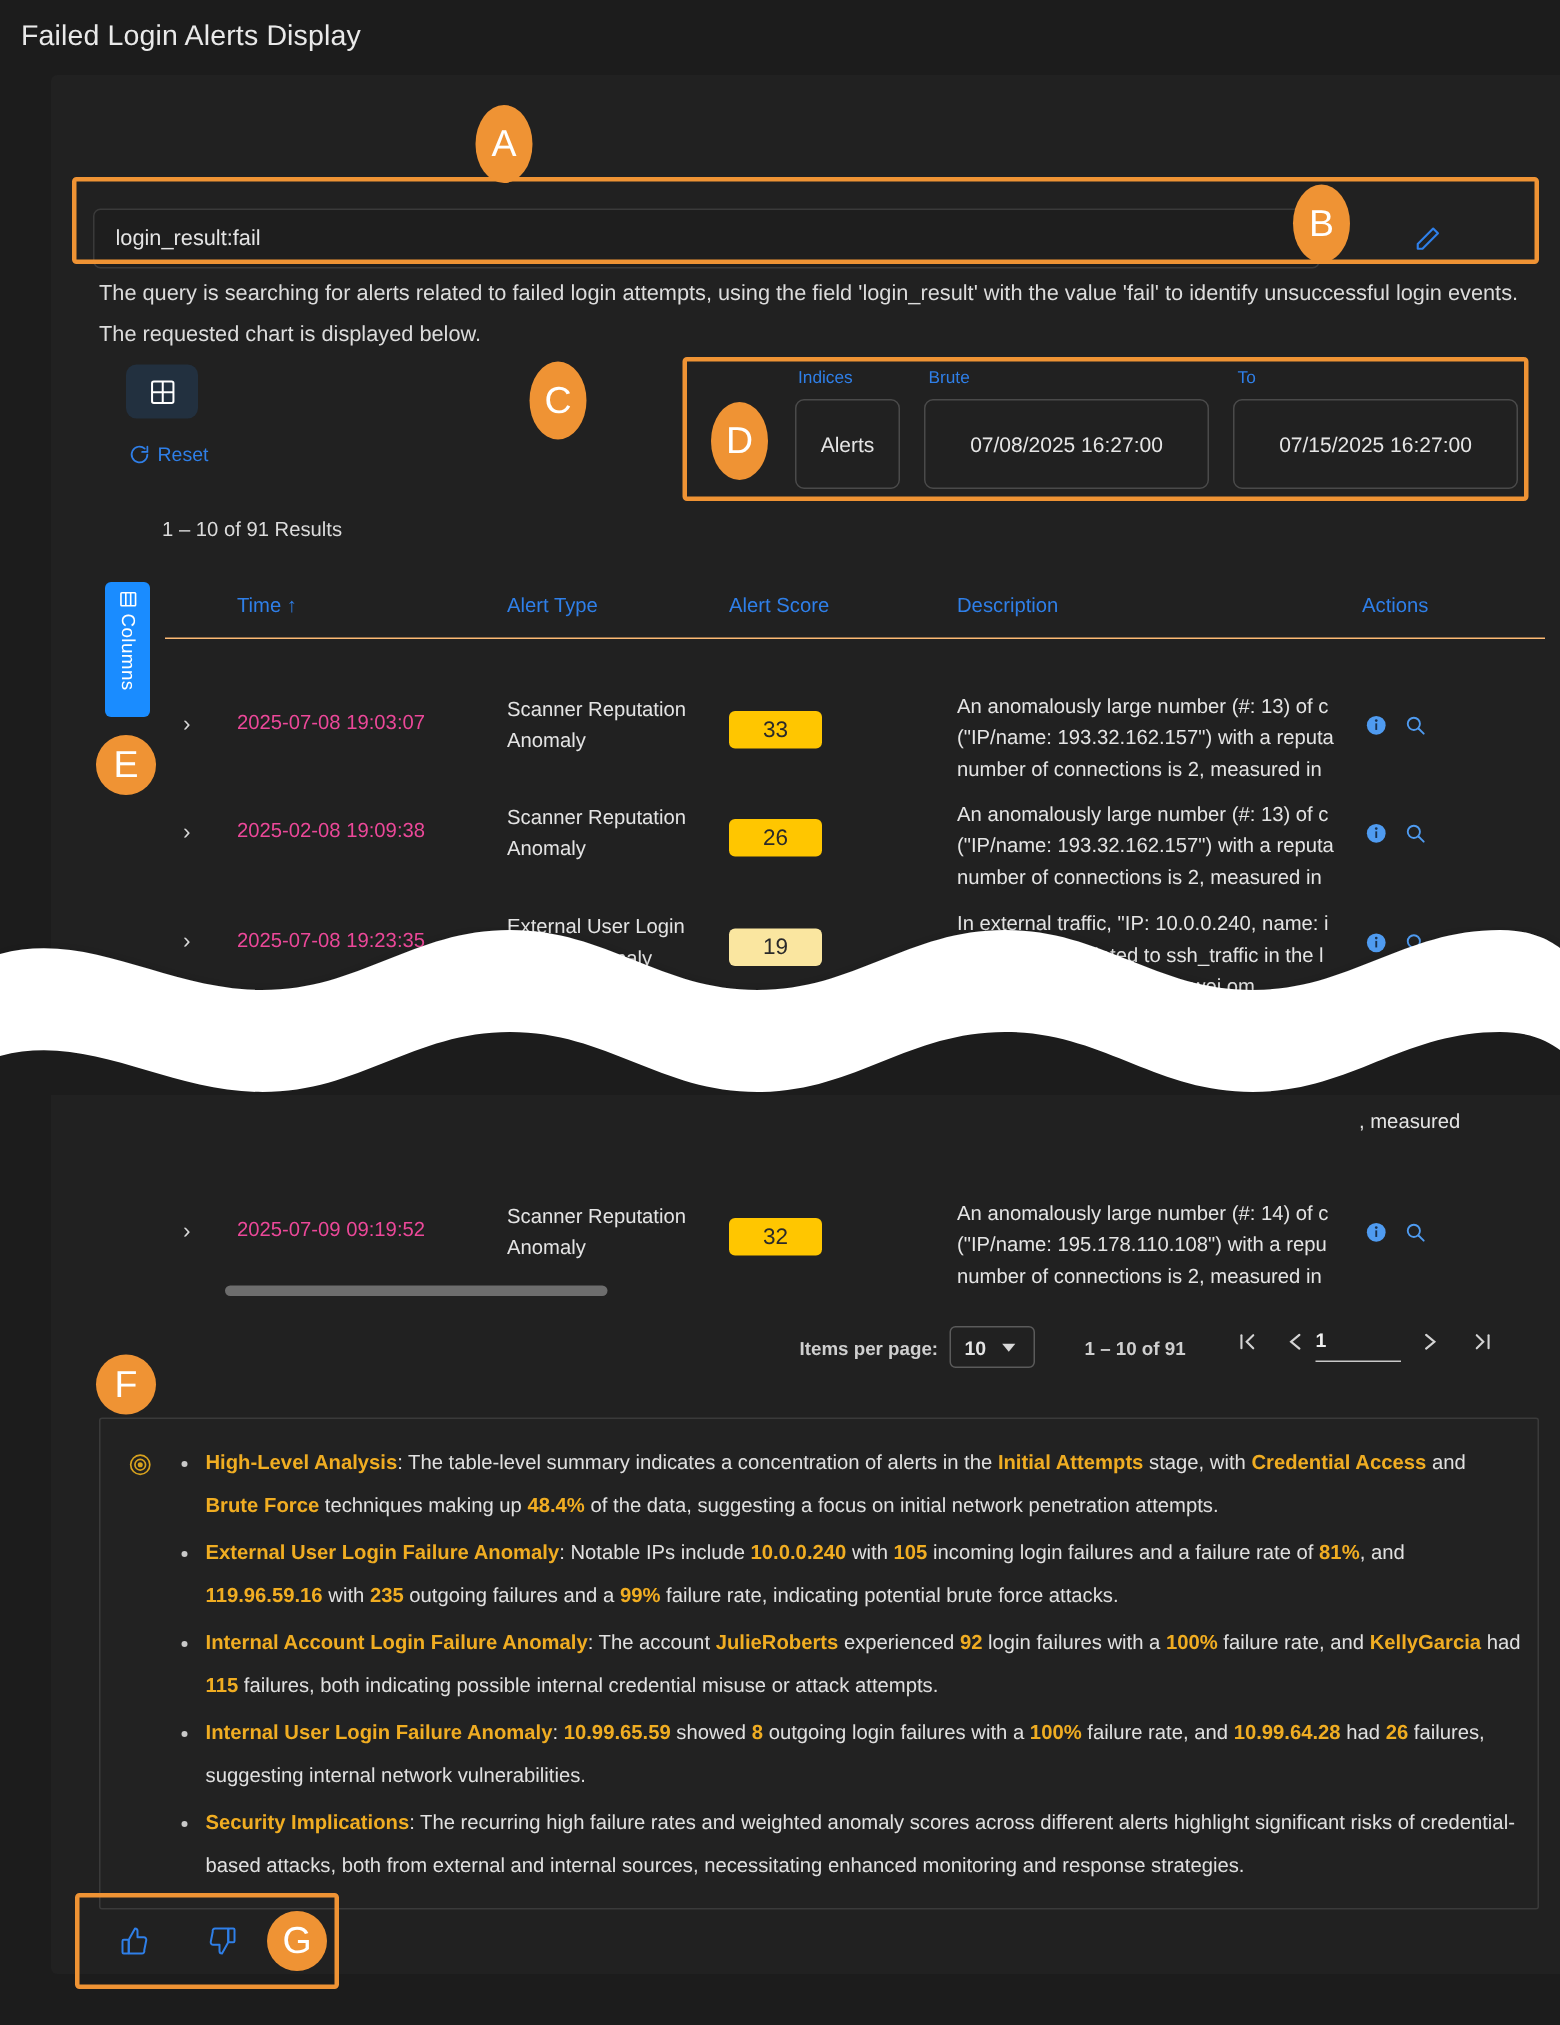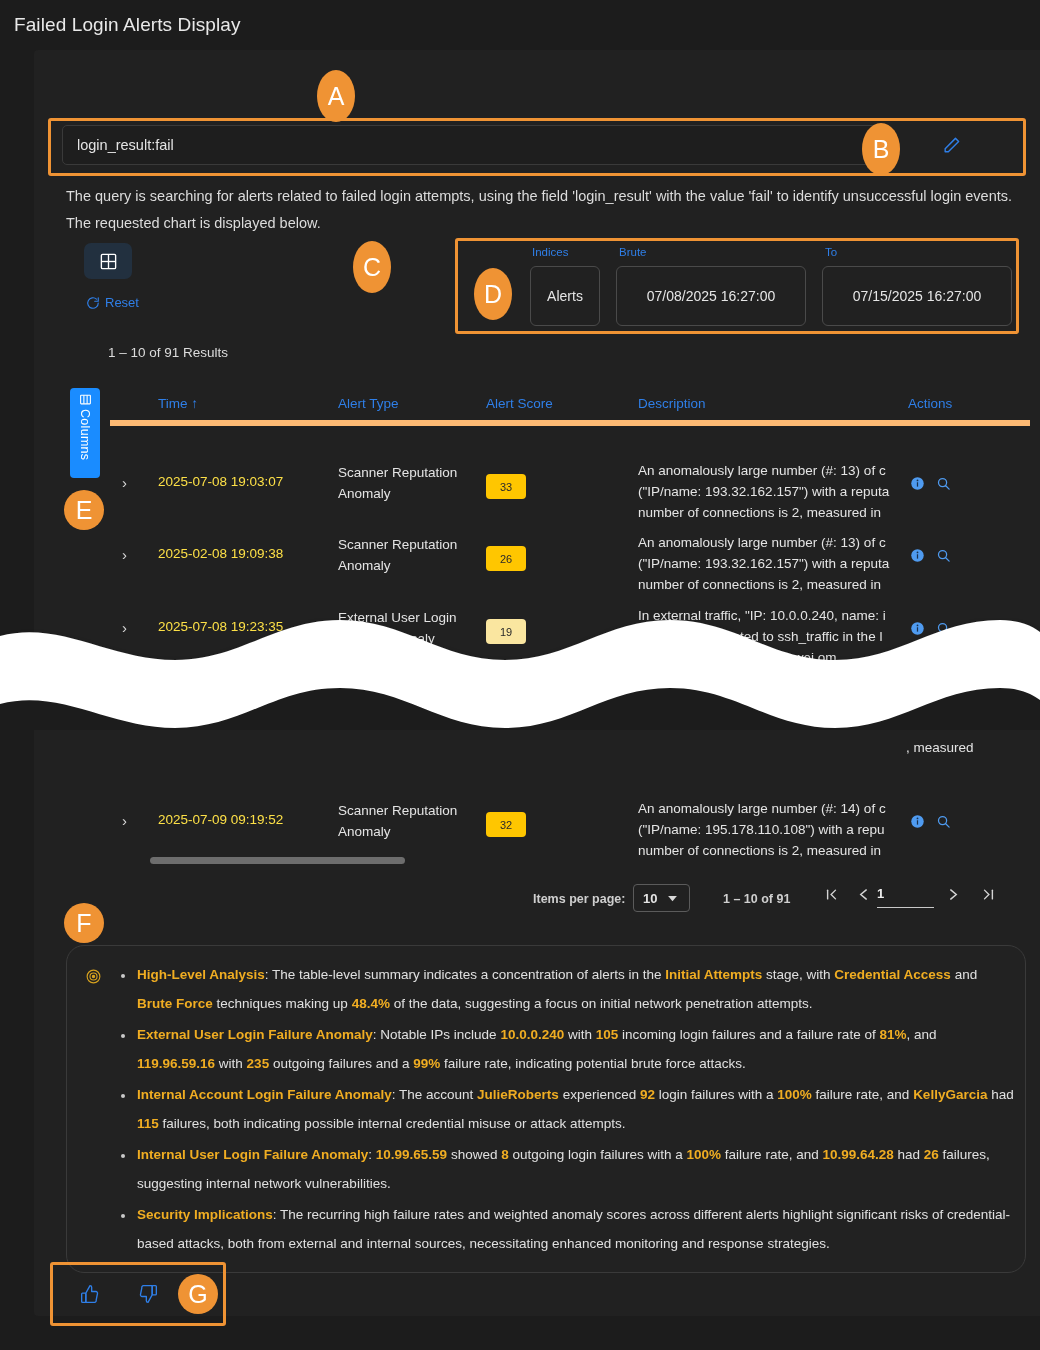--- a/index.html
+++ b/index.html
@@ -39,21 +39,21 @@
   }
   .marker {
     position:absolute; width:40px; height:40px; border-radius:50%;
     background:#ef9334; color:#fff; font-size:25px;
     display:flex; align-items:center; justify-content:center;
     font-family:"Liberation Sans", sans-serif; z-index:30;
   }
   .marker.tall { width:38px; height:52px; border-radius:50%/50%; }
 
   
-  .query-wrap { position:absolute; left:14px; top:67px; width:978px; height:56px; }
+  .query-wrap { position:absolute; left:14px; top:81px; width:978px; height:56px; }
   .query-box {
     position:absolute; left:14px; top:8px; width:818px; height:40px;
     border:1px solid #3a3a3a; border-radius:5px; background:#1e1e1e;
     display:flex; align-items:center; padding-left:14px;
     font-size:14.5px; color:#e4e4e4;
   }
   .pencil-btn {
     position:absolute; left:888px; top:13px; width:30px; height:30px;
     display:flex; align-items:center; justify-content:center;
   }
@@ -104,31 +104,31 @@
     writing-mode:vertical-rl; font-size:12.5px; color:#fff; letter-spacing:.3px;
   }
 
   
   .table-clip {
     position:absolute; left:110px; top:388px; width:920px; height:470px;
     overflow:hidden;
   }
   .thead {
     position:absolute; left:0; top:0; width:920px; height:38px;
-    border-bottom:6px solid #fdba74;
+    border-bottom:1px solid #fdba74;
   }
   .th { position:absolute; top:8px; font-size:13.5px; color:#2f7fe8; }
   .trow { position:absolute; left:0; width:920px; height:73px; }
   .chev { position:absolute; left:12px; top:26px; font-size:15px; color:#d8d8d8; }
-  .c-time { position:absolute; left:48px; top:26px; font-size:13.5px; color:#fde047; white-space:nowrap;}
+  .c-time { position:absolute; left:48px; top:26px; font-size:13.5px; color:#ec4899; white-space:nowrap;}
   .c-type { position:absolute; left:228px; top:14px; width:140px; font-size:13.5px; line-height:21px; color:#e4e4e4; }
   .badge {
-    position:absolute; left:376px; top:26px; width:40px; height:25px;
+    position:absolute; left:376px; top:26px; width:62px; height:25px;
     border-radius:4px; display:flex; align-items:center; justify-content:center;
-    font-size:11px; color:#2a2a2a;
+    font-size:15px; color:#2a2a2a;
   }
   .c-desc {
     position:absolute; left:528px; top:12px; width:268px;
     font-size:13.5px; line-height:21px; color:#e4e4e4;
     overflow:hidden; white-space:nowrap;
   }
   .c-desc div { white-space:nowrap; overflow:hidden; text-overflow:clip; }
   .acts { position:absolute; left:800px; top:28px; display:flex; gap:11px; align-items:center; }
 
   
@@ -152,21 +152,21 @@
   .pager .range { position:absolute; left:223px; top:8px; }
   .pager .pbtn { position:absolute; top:3px; font-size:15px; color:#d4d4d4; }
   .pager .pnum {
     position:absolute; left:377px; top:2px; width:57px; height:22px;
     border-bottom:1px solid #c9c9c9; font-size:13px; color:#eee;
   }
 
   
   .analysis {
     position:absolute; left:66px; top:945px; width:960px; height:328px;
-    border:1px solid #3a3a3a; border-radius:18px; background:#222222;
+    border:1px solid #3a3a3a; border-radius:2px; background:#222222;
   }
   .target-icon { position:absolute; left:18px; top:22px; }
   .bullets { position:absolute; left:52px; top:14px; width:895px; }
   .bullets li {
     list-style:none; position:relative; padding-left:18px;
     font-size:13.5px; line-height:29px; color:#e0e0e0; margin-bottom:2px;
   }
   .bullets li:before {
     content:""; position:absolute; left:2px; top:14px;
     width:4px; height:4px; border-radius:50%; background:#c9c9c9;

